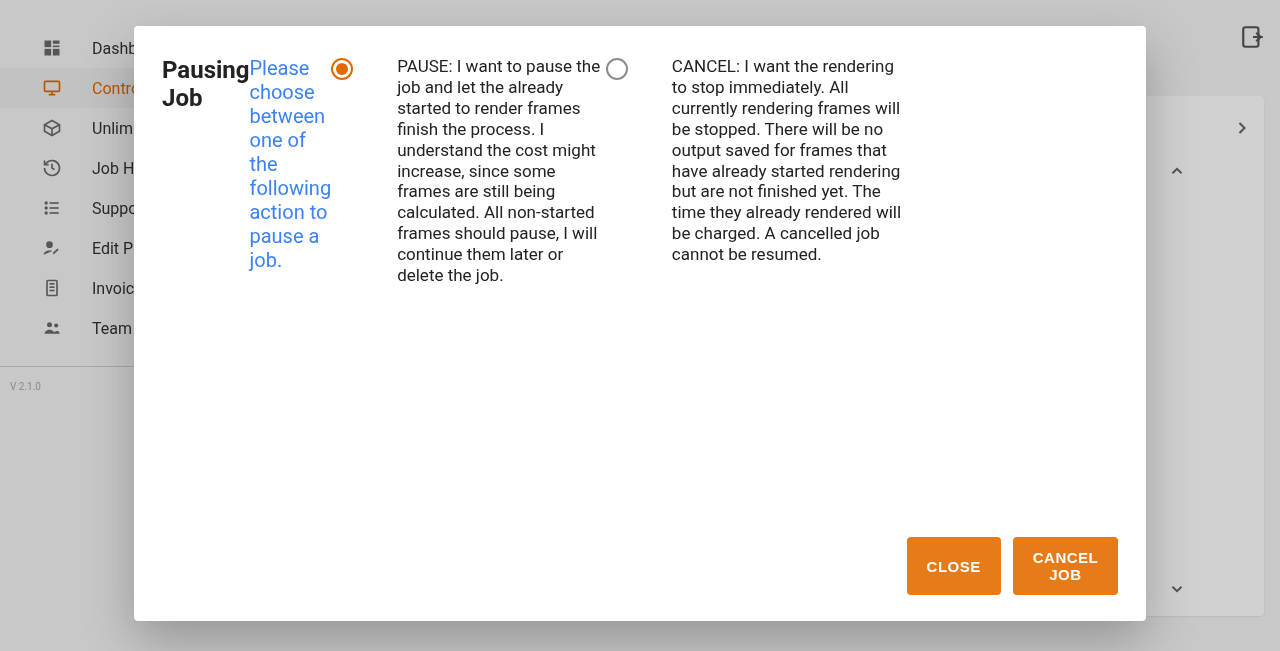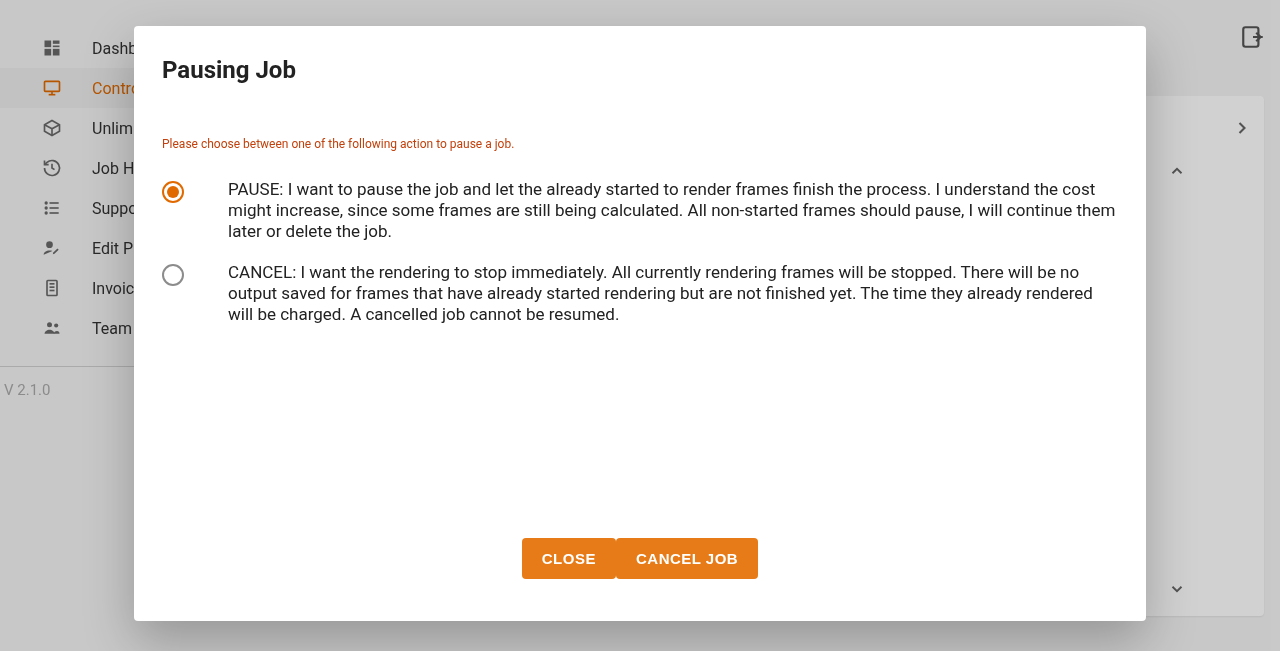--- a/index.html
+++ b/index.html
@@ -11,21 +11,21 @@
   .sidebar { width: 248px; padding-top: 28px; display: flex; flex-direction: column; }
   .sidebar-item {
     display: flex; align-items: center; height: 40px;
     padding-left: 42px; gap: 30px; cursor: pointer;
     color: #333; font-size: 16px;
   }
   .sidebar-item.active { background: #ededed; color: #e06a00; }
   .sidebar-item .icon { width: 20px; height: 20px; display:inline-flex; align-items:center; justify-content:center; color:#6a6a6a; }
   .sidebar-item.active .icon { color:#e06a00; }
   .sidebar-divider { height:1px; background:#d0d0d0; margin: 18px 0 8px 0; }
-  .version { font-size:15px; color:#aaa; padding-left:4px; margin-top:6px; }
+  .version { font-size:10px; color:#aaa; padding-left:10px; margin-top:6px; }
 
   .main { flex:1; position:relative; }
   .topright {
     position:absolute; right:14px; top:24px; color:#555;
   }
   .main-card {
     position:absolute; left:18px; right:16px; top:96px;
     background:#fff; border-radius:4px; height:520px;
     box-shadow: 0 1px 2px rgba(0,0,0,0.08);
   }
@@ -40,37 +40,37 @@
   }
 
   
   .overlay {
     position:absolute; inset:0; background:rgba(0,0,0,0.18);
     display:flex; align-items:flex-start; justify-content:center;
   }
   .modal {
     background:#fff; width:1012px; margin-top:26px; height:595px;
     border-radius:4px; box-shadow:0 20px 50px rgba(0,0,0,0.25);
-    padding:30px 28px 38px 28px; display:flex; flex-direction:column;
+    padding:30px 28px 22px 28px; display:flex; flex-direction:row;
   }
   .modal-title { font-size:24px; font-weight:700; color:#222; margin-bottom:28px; }
-  .modal-subtext { font-size:12px; color:#c2410c; margin-bottom:28px;margin-top:25px; }
+  .modal-subtext { font-size:20px; color:#3b82f6; margin-bottom:28px; }
   .option-row { display:flex; align-items:flex-start; gap:44px; margin-bottom:20px; }
   .radio {
     width:22px; height:22px; border-radius:50%; flex:0 0 22px;
     margin-top:2px; position:relative; cursor:pointer;
   }
   .radio.unchecked { border:2px solid #8c8c8c; }
   .radio.checked { border:2px solid #e06a00; }
   .radio.checked::after {
     content:""; position:absolute; inset:3px; background:#e06a00; border-radius:50%;
   }
   .option-text { font-size:17px; color:#222; line-height:1.23; flex:1; }
   .modal-actions {
-    margin-top:auto; display:flex; justify-content:center; padding-bottom:4px;
+    margin-top:auto; display:flex; gap:12px; justify-content:center; padding-bottom:4px;
   }
   .btn {
     background:#e77b17; color:#fff; font-weight:600; font-size:15px;
     border:none; border-radius:4px; padding:12px 20px; cursor:pointer;
     letter-spacing:0.5px;
   }
 
   
   svg.ico { width:20px; height:20px; }
 </style>

